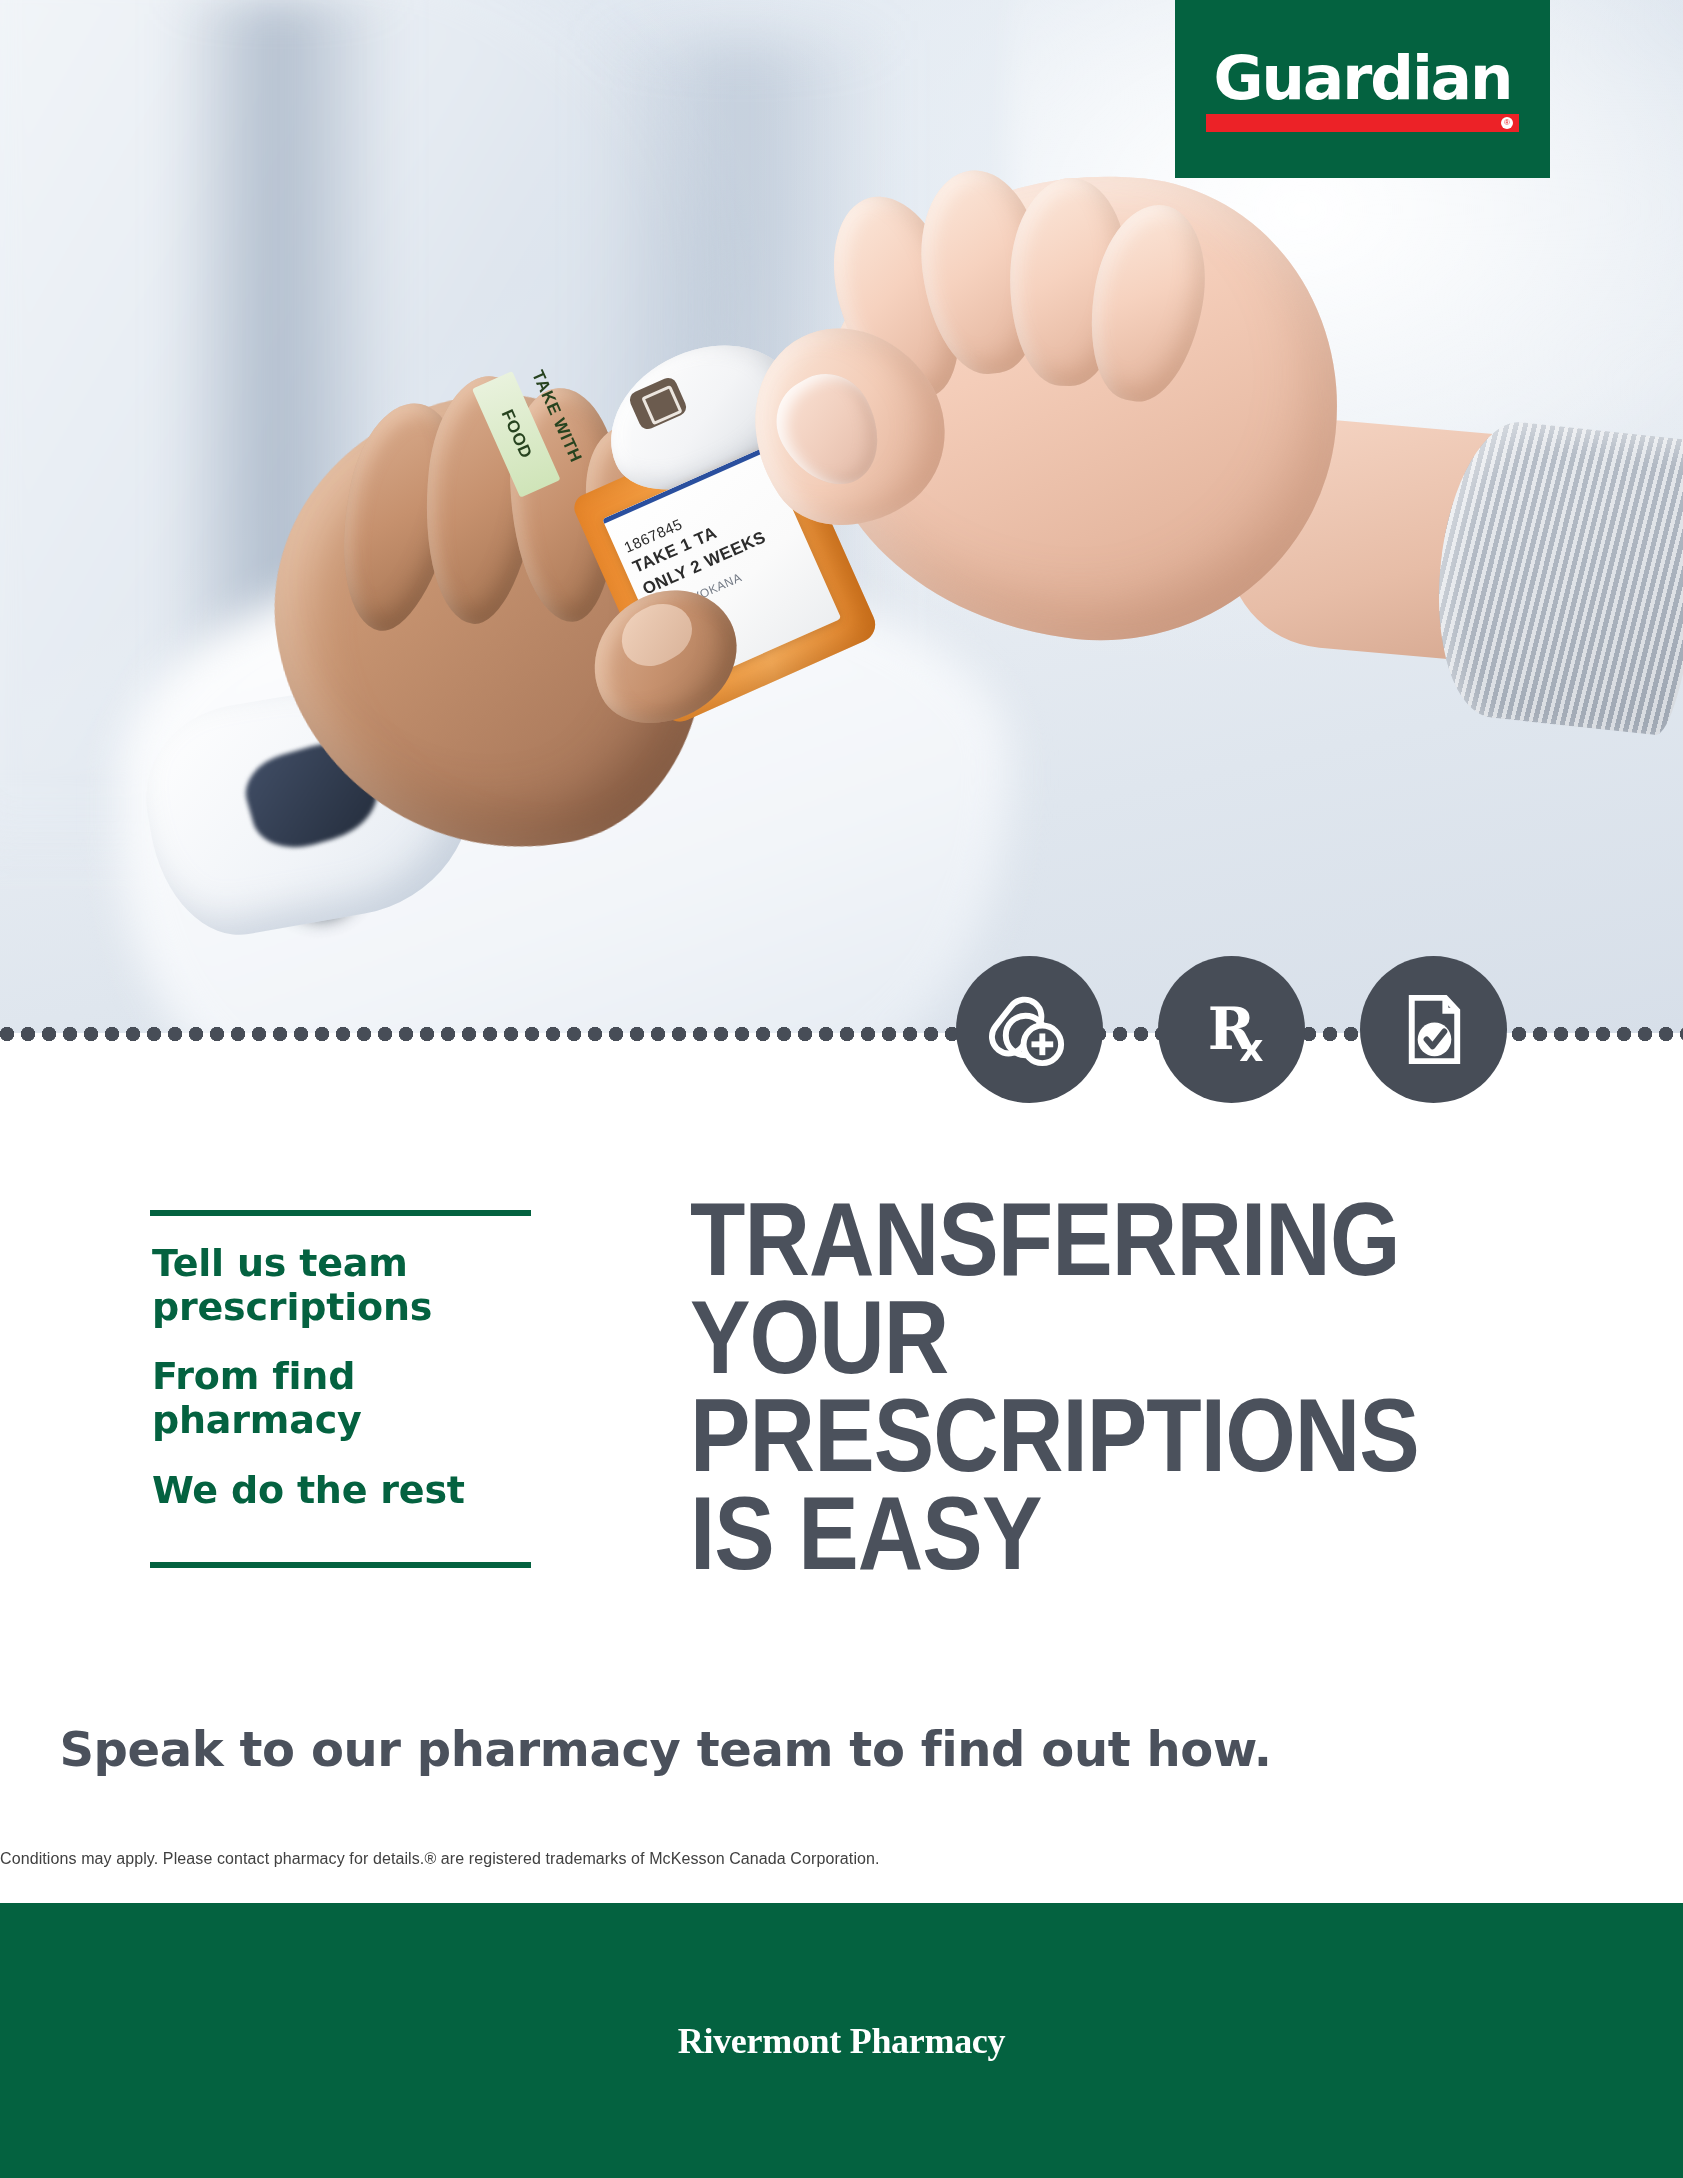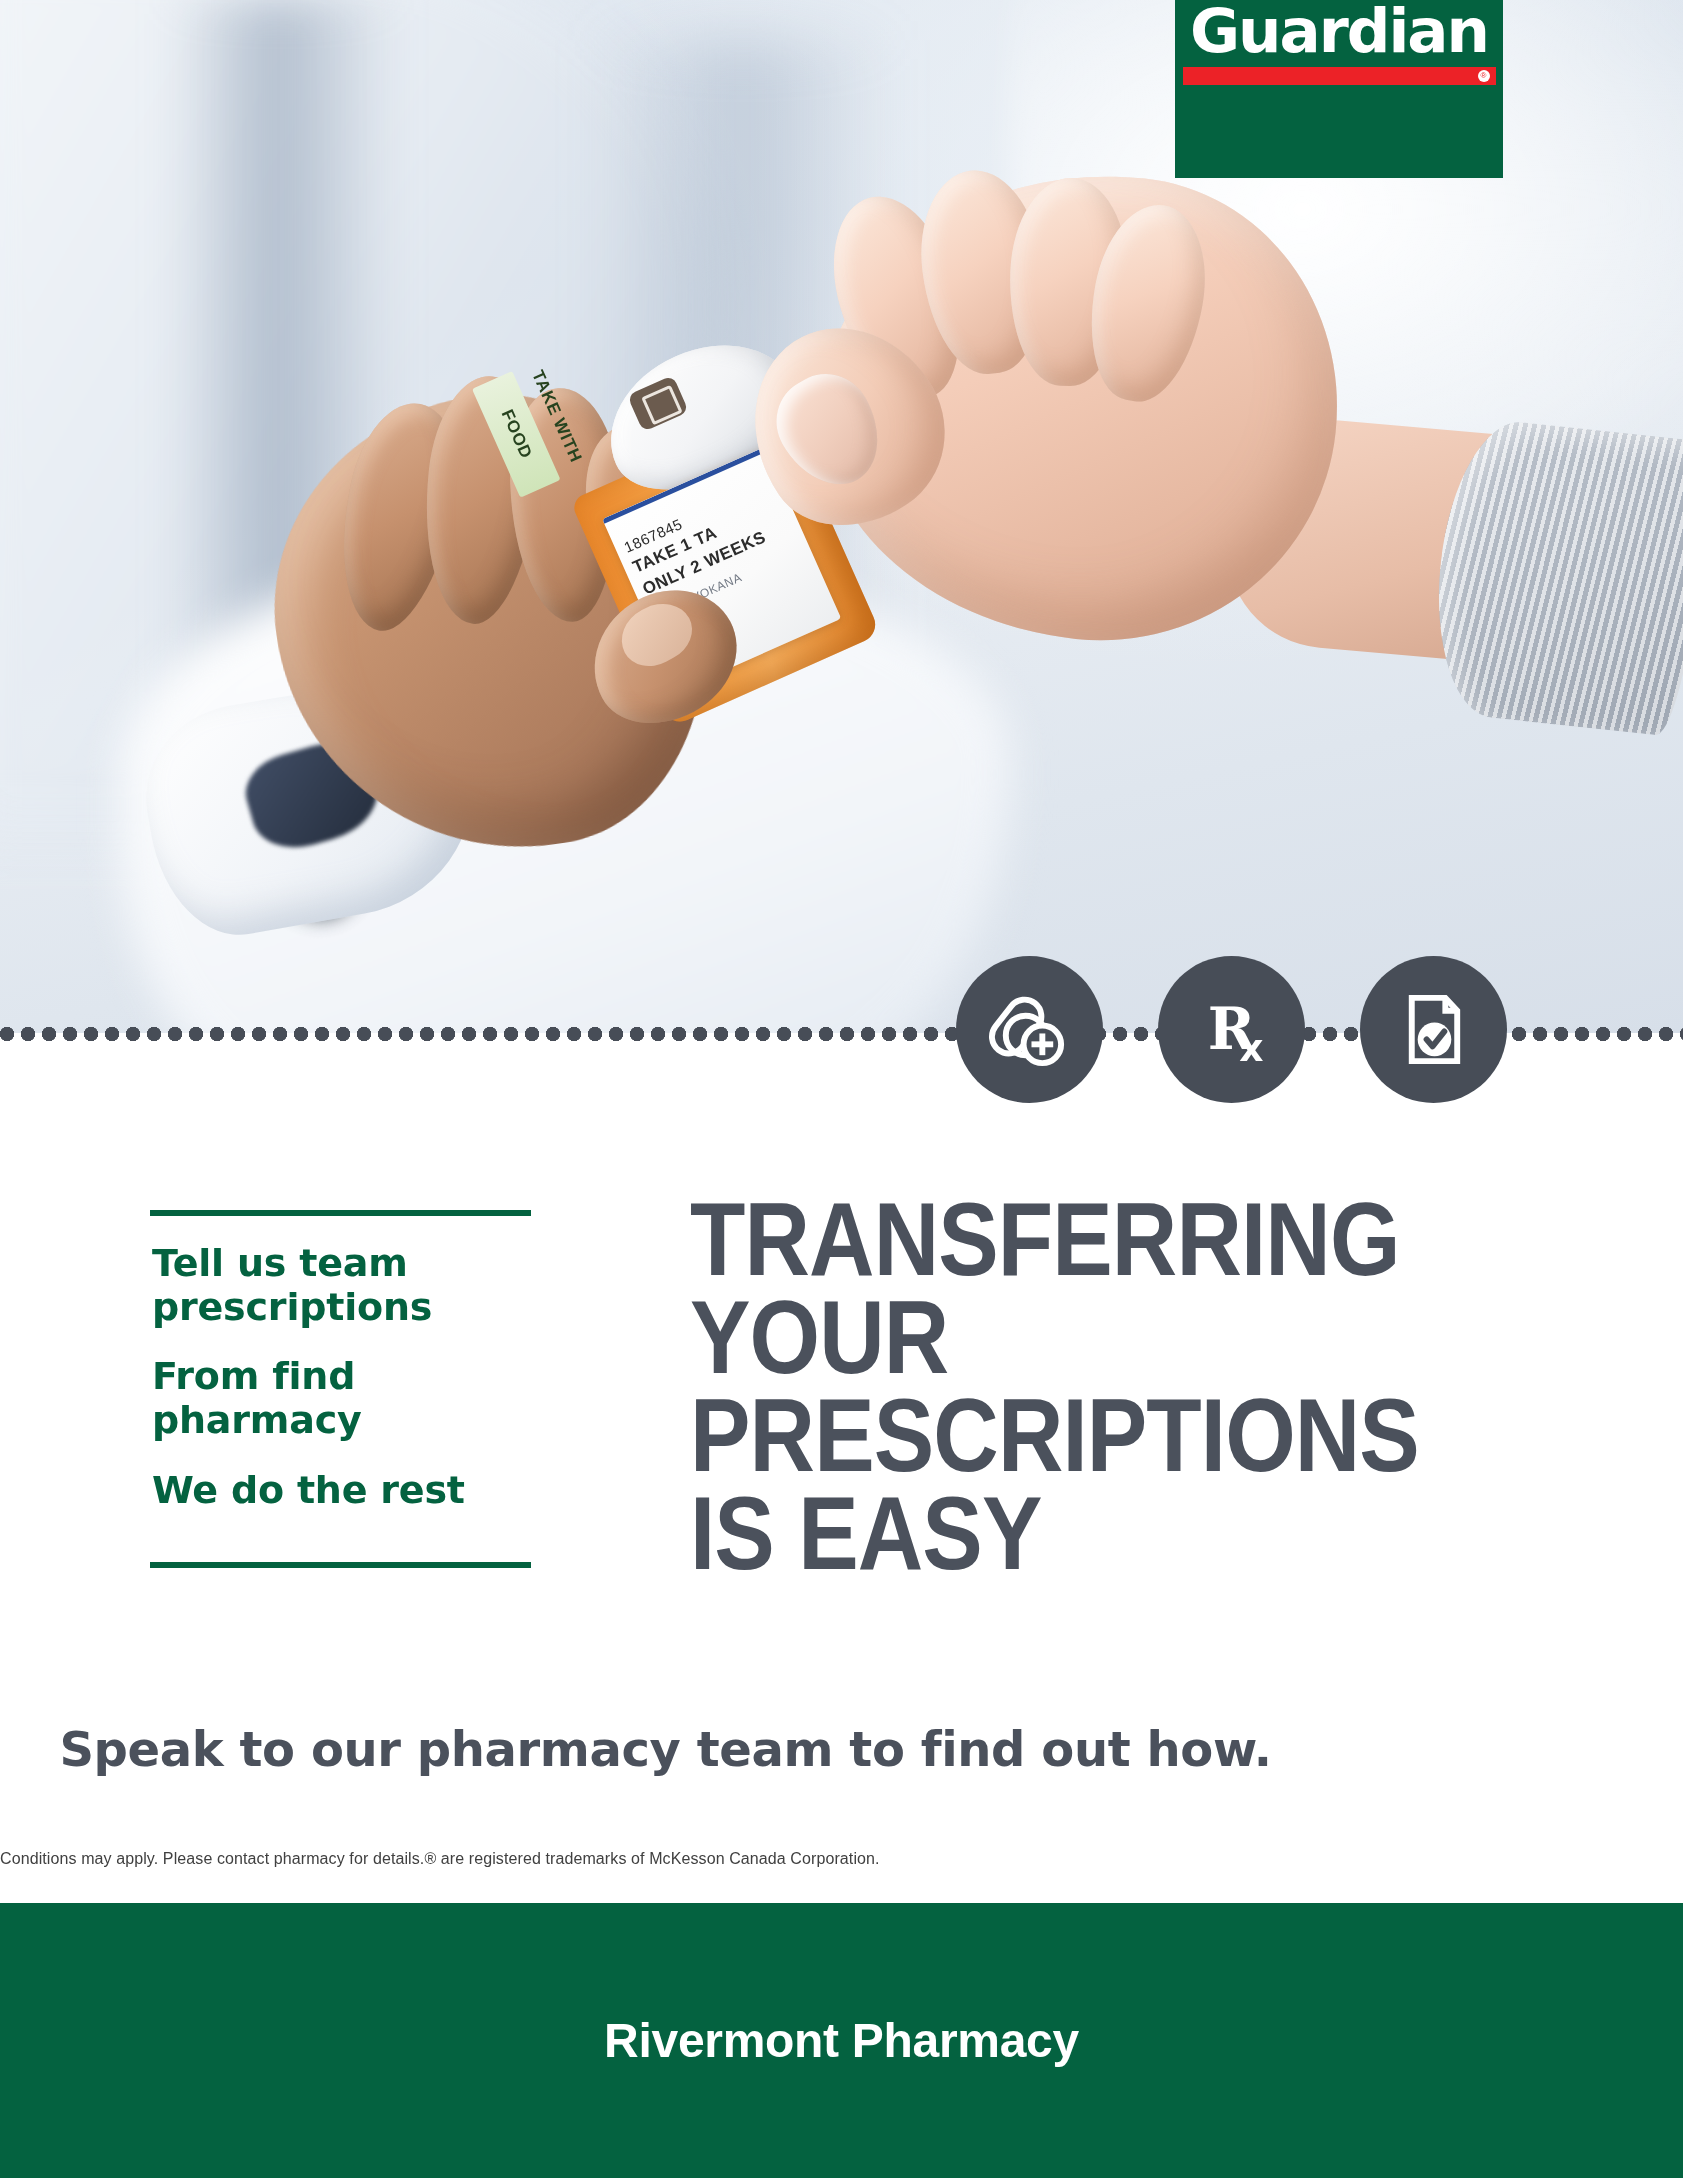--- a/index.html
+++ b/index.html
@@ -304,40 +304,40 @@
   .footer {
     position:absolute; left:0; top:1903px;
     width:1683px; height:275px;
     background:#046240;
     display:flex; flex-direction:column;
     align-items:center; justify-content:center;
     gap:6px;
   }
   .footer .store {
     color:#ffffff;
-    font-family:Liberation Sans, sans-serif;
+    font-family:Liberation Serif, serif;
     font-weight:700;
-    font-size:48px;
+    font-size:36px;
     letter-spacing:-0.3px;
   }
   .footer .phone {
     color:#ffffff;
     font-family:"DejaVu Sans", sans-serif;
     font-weight:400;
     font-size:53px;
     letter-spacing:0.4px;
   }
 
   
   .logo {
     position:absolute; left:1175px; top:0;
-    width:328px; height:178px;
+    width:375px; height:178px;
     background:#046240;
     display:flex; flex-direction:column;
-    align-items:center; justify-content:flex-start;
+    align-items:center; justify-content:center;
   }
   .logo .word {
     color:#ffffff;
     font-family:"DejaVu Sans", sans-serif;
     font-weight:700;
     font-size:61px;
     letter-spacing:-2px;
     line-height:1;
     margin-bottom:6px;
   }

